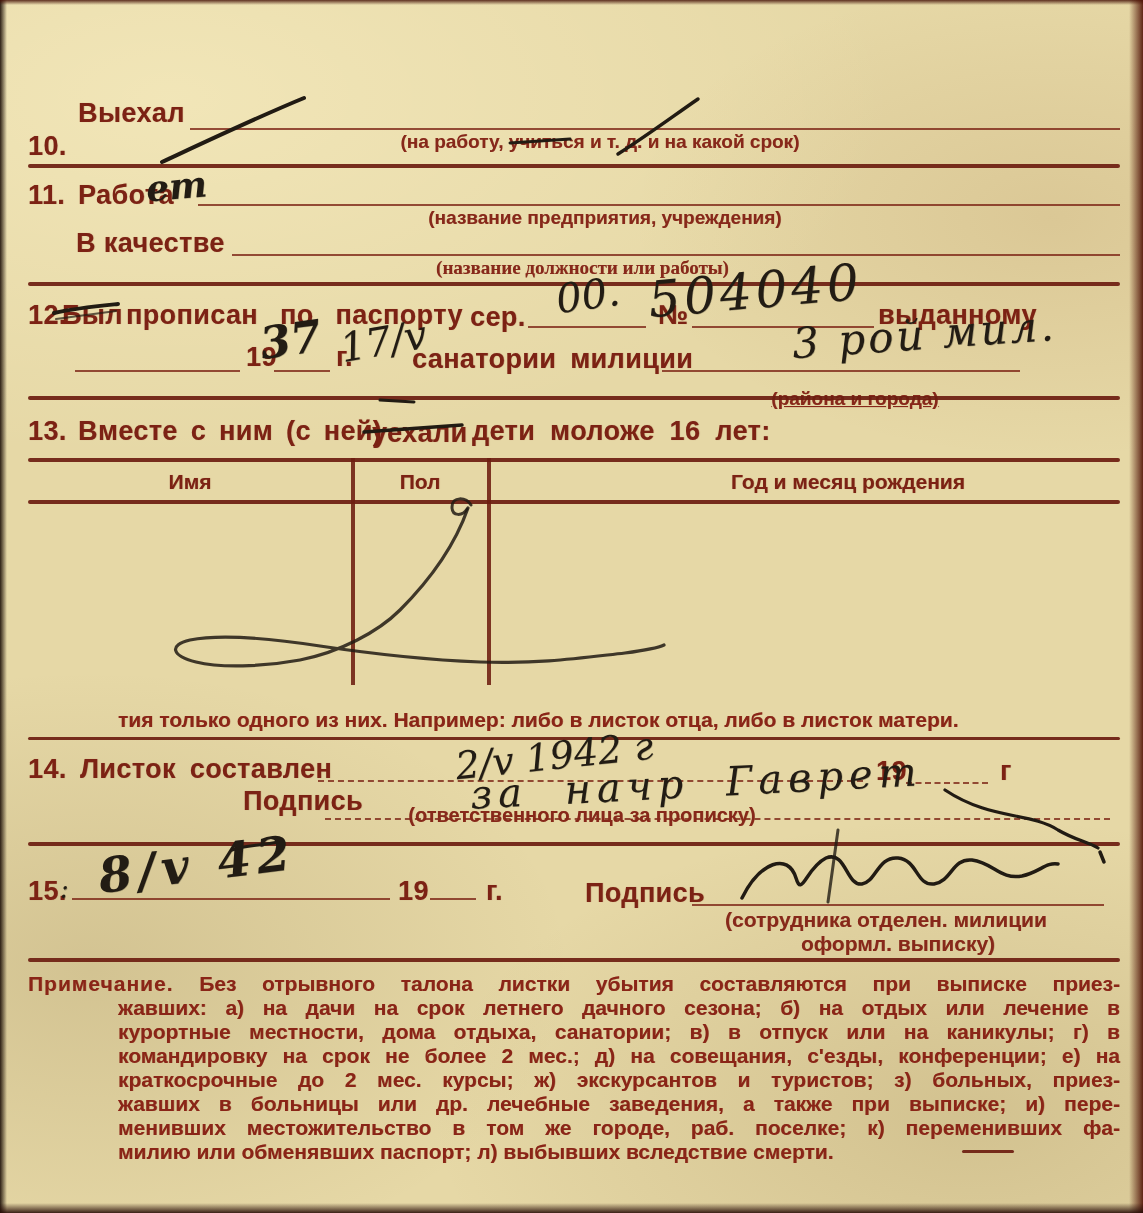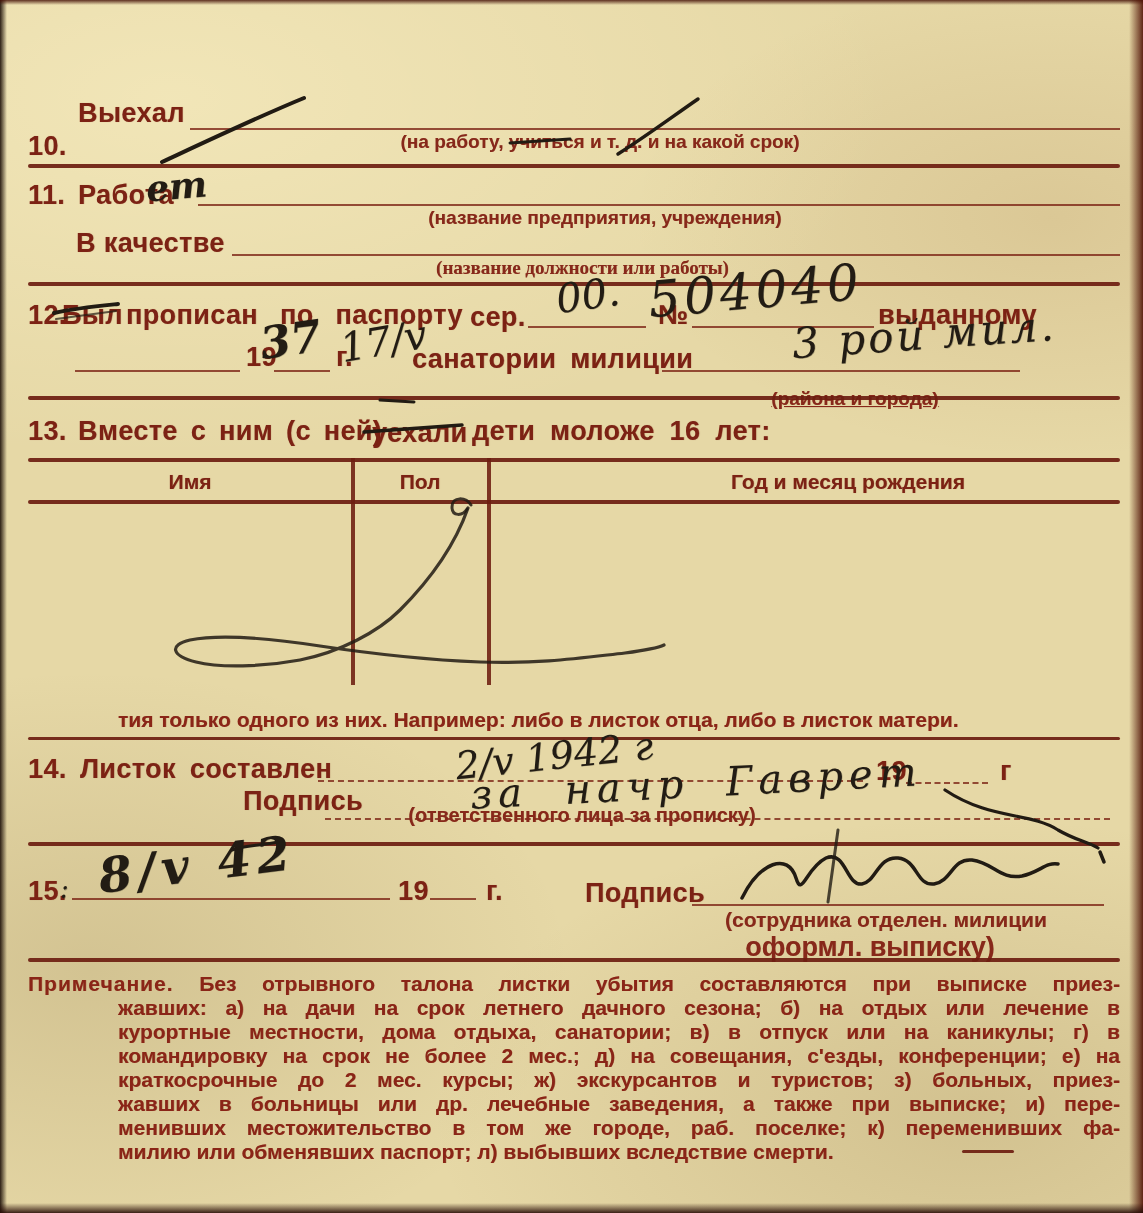--- a/index.html
+++ b/index.html
@@ -107,21 +107,21 @@
   <span class="p" style="left:28px;top:876px;">15.</span>
   <span class="hw" style="left:60px;top:874px;font-size:26px;">:</span>
   <div class="blank" style="left:72px;top:868px;width:318px;height:30px;"></div>
   <span class="p" style="left:398px;top:876px;">19</span>
   <div class="blank" style="left:430px;top:868px;width:46px;height:30px;"></div>
   <span class="p" style="left:486px;top:876px;">г.</span>
   <span class="p" style="left:585px;top:878px;">Подпись</span>
   <div class="blank" style="left:692px;top:874px;width:412px;height:30px;"></div>
   <span class="hw" style="left:98px;top:836px;font-size:48px;letter-spacing:6px;transform:rotate(-7deg);font-weight:700;">8/v 42</span>
   <div class="cap" style="left:660px;top:908px;width:452px;font-size:21px;">(сотрудника отделен. милиции</div>
-  <div class="cap" style="left:644px;top:932px;width:452px;font-size:27px;">оформл. выписку)</div>
+  <div class="cap" style="left:672px;top:932px;width:452px;font-size:21px;">оформл. выписку)</div>
   <div class="rule" style="left:28px;top:958px;width:1092px;height:4px;"></div>
 
   <div class="note jus" style="left:28px;top:972px;width:1092px;">
     <span style="letter-spacing:1px;">Примечание.</span>
     <span>Без отрывного талона листки убытия составляются при выписке приез-</span>
   </div>
   <div class="note jus" style="left:118px;top:996px;width:1002px;">жавших: а) на дачи на срок летнего дачного сезона; б) на отдых или лечение в</div>
   <div class="note jus" style="left:118px;top:1020px;width:1002px;">курортные местности, дома отдыха, санатории; в) в отпуск или на каникулы; г) в</div>
   <div class="note jus" style="left:118px;top:1044px;width:1002px;">командировку на срок не более 2 мес.; д) на совещания, с'езды, конференции; е) на</div>
   <div class="note jus" style="left:118px;top:1068px;width:1002px;">краткосрочные до 2 мес. курсы; ж) экскурсантов и туристов; з) больных, приез-</div>

